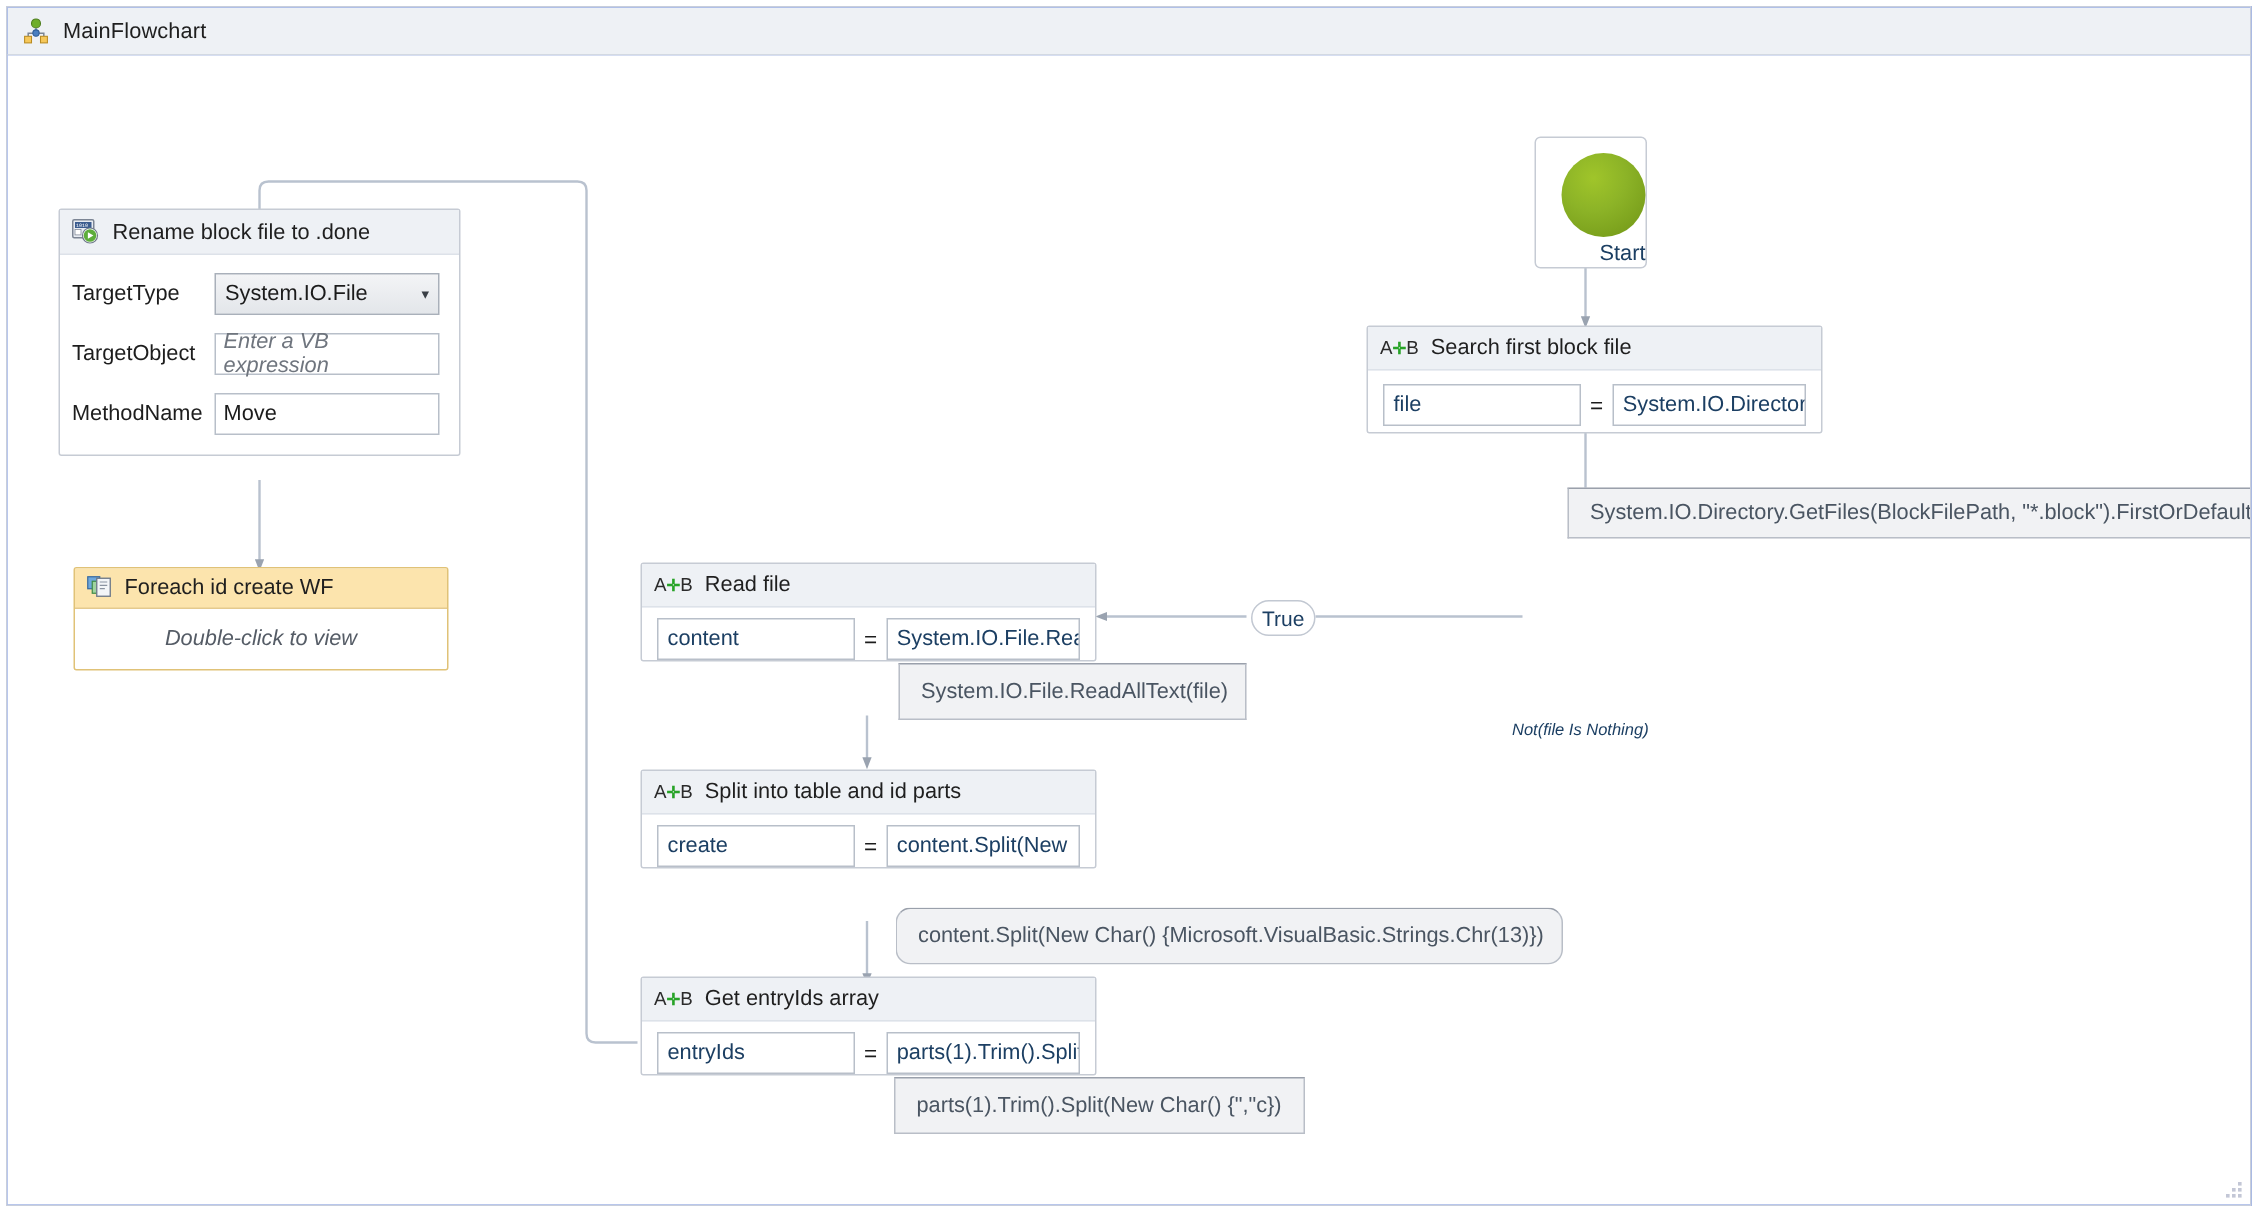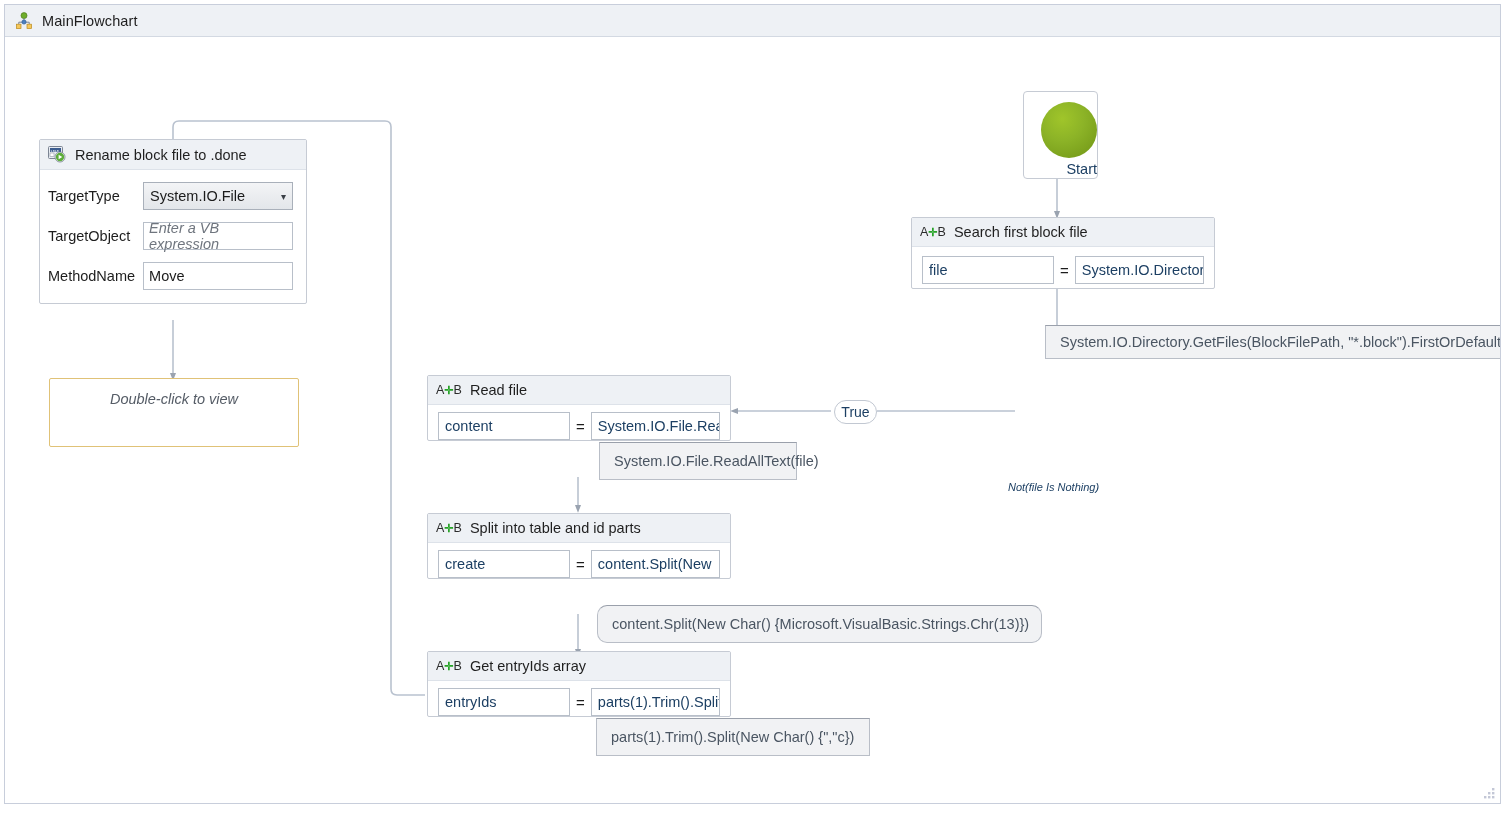--- a/index.html
+++ b/index.html
@@ -351,21 +351,21 @@
           <span class="node-title">Read file</span>
         </div>
         <div class="node-body" style="padding-top:7px;">
           <div class="assign-row">
             <div class="field" style="width:135px;">content</div>
             <span class="eq">=</span>
             <div class="field" style="width:132px;">System.IO.File.Reac</div>
           </div>
         </div>
       </div>
-      <div class="exprtip" style="left:594px; top:405px; width:198px; height:38px;">System.IO.File.ReadAllText(file)</div>
+      <div class="exprtip" style="left:594px; top:405px; width:232px; height:38px;">System.IO.File.ReadAllText(file)</div>
 
       <div class="node" style="left:422px; top:476px; width:304px; height:66px;">
         <div class="node-header">
           <span class="ab-icon">A<span class="plus">✛</span>B</span>
           <span class="node-title">Split into table and id parts</span>
         </div>
         <div class="node-body" style="padding-top:7px;">
           <div class="assign-row">
             <div class="field" style="width:135px;">create</div>
             <span class="eq">=</span>
@@ -418,20 +418,31 @@
             <div class="prop-input placeholder">Enter a VB expression</div>
 
             <div class="prop-label">MethodName</div>
             <div class="prop-input">Move</div>
 
           </div>
         </div>
       </div>
 
       <div class="foreach-node" style="left:44px; top:341px; width:250px; height:69px;">
+        <div class="foreach-header">
+          <span style="display:inline-flex;">
+            <svg width="17" height="16" viewBox="0 0 17 16">
+              <rect x="0.5" y="0.5" width="8" height="8" fill="#6fa8dc" stroke="#35689e" stroke-width="0.8"></rect>
+              <rect x="3.5" y="3.5" width="8" height="8" fill="#9fd3a0" stroke="#3f8b46" stroke-width="0.8"></rect>
+              <rect x="6.5" y="1.5" width="9" height="12" fill="#f3f5f8" stroke="#6f7a89" stroke-width="0.9"></rect>
+              <path d="M8.5,4 h5 M8.5,6.2 h5 M8.5,8.4 h3.4" stroke="#8a93a1" stroke-width="0.8"></path>
+            </svg>
+          </span>
+          <span class="foreach-title">Foreach id create WF</span>
+        </div>
         <div class="foreach-body">Double-click to view</div>
       </div>
 
     </div>
 
     <div class="resize-grip">
       <svg width="14" height="14" viewBox="0 0 14 14">
         <g fill="#c3c7d6">
           <rect x="10" y="2" width="2.4" height="2.4"></rect>
           <rect x="10" y="6" width="2.4" height="2.4"></rect>

